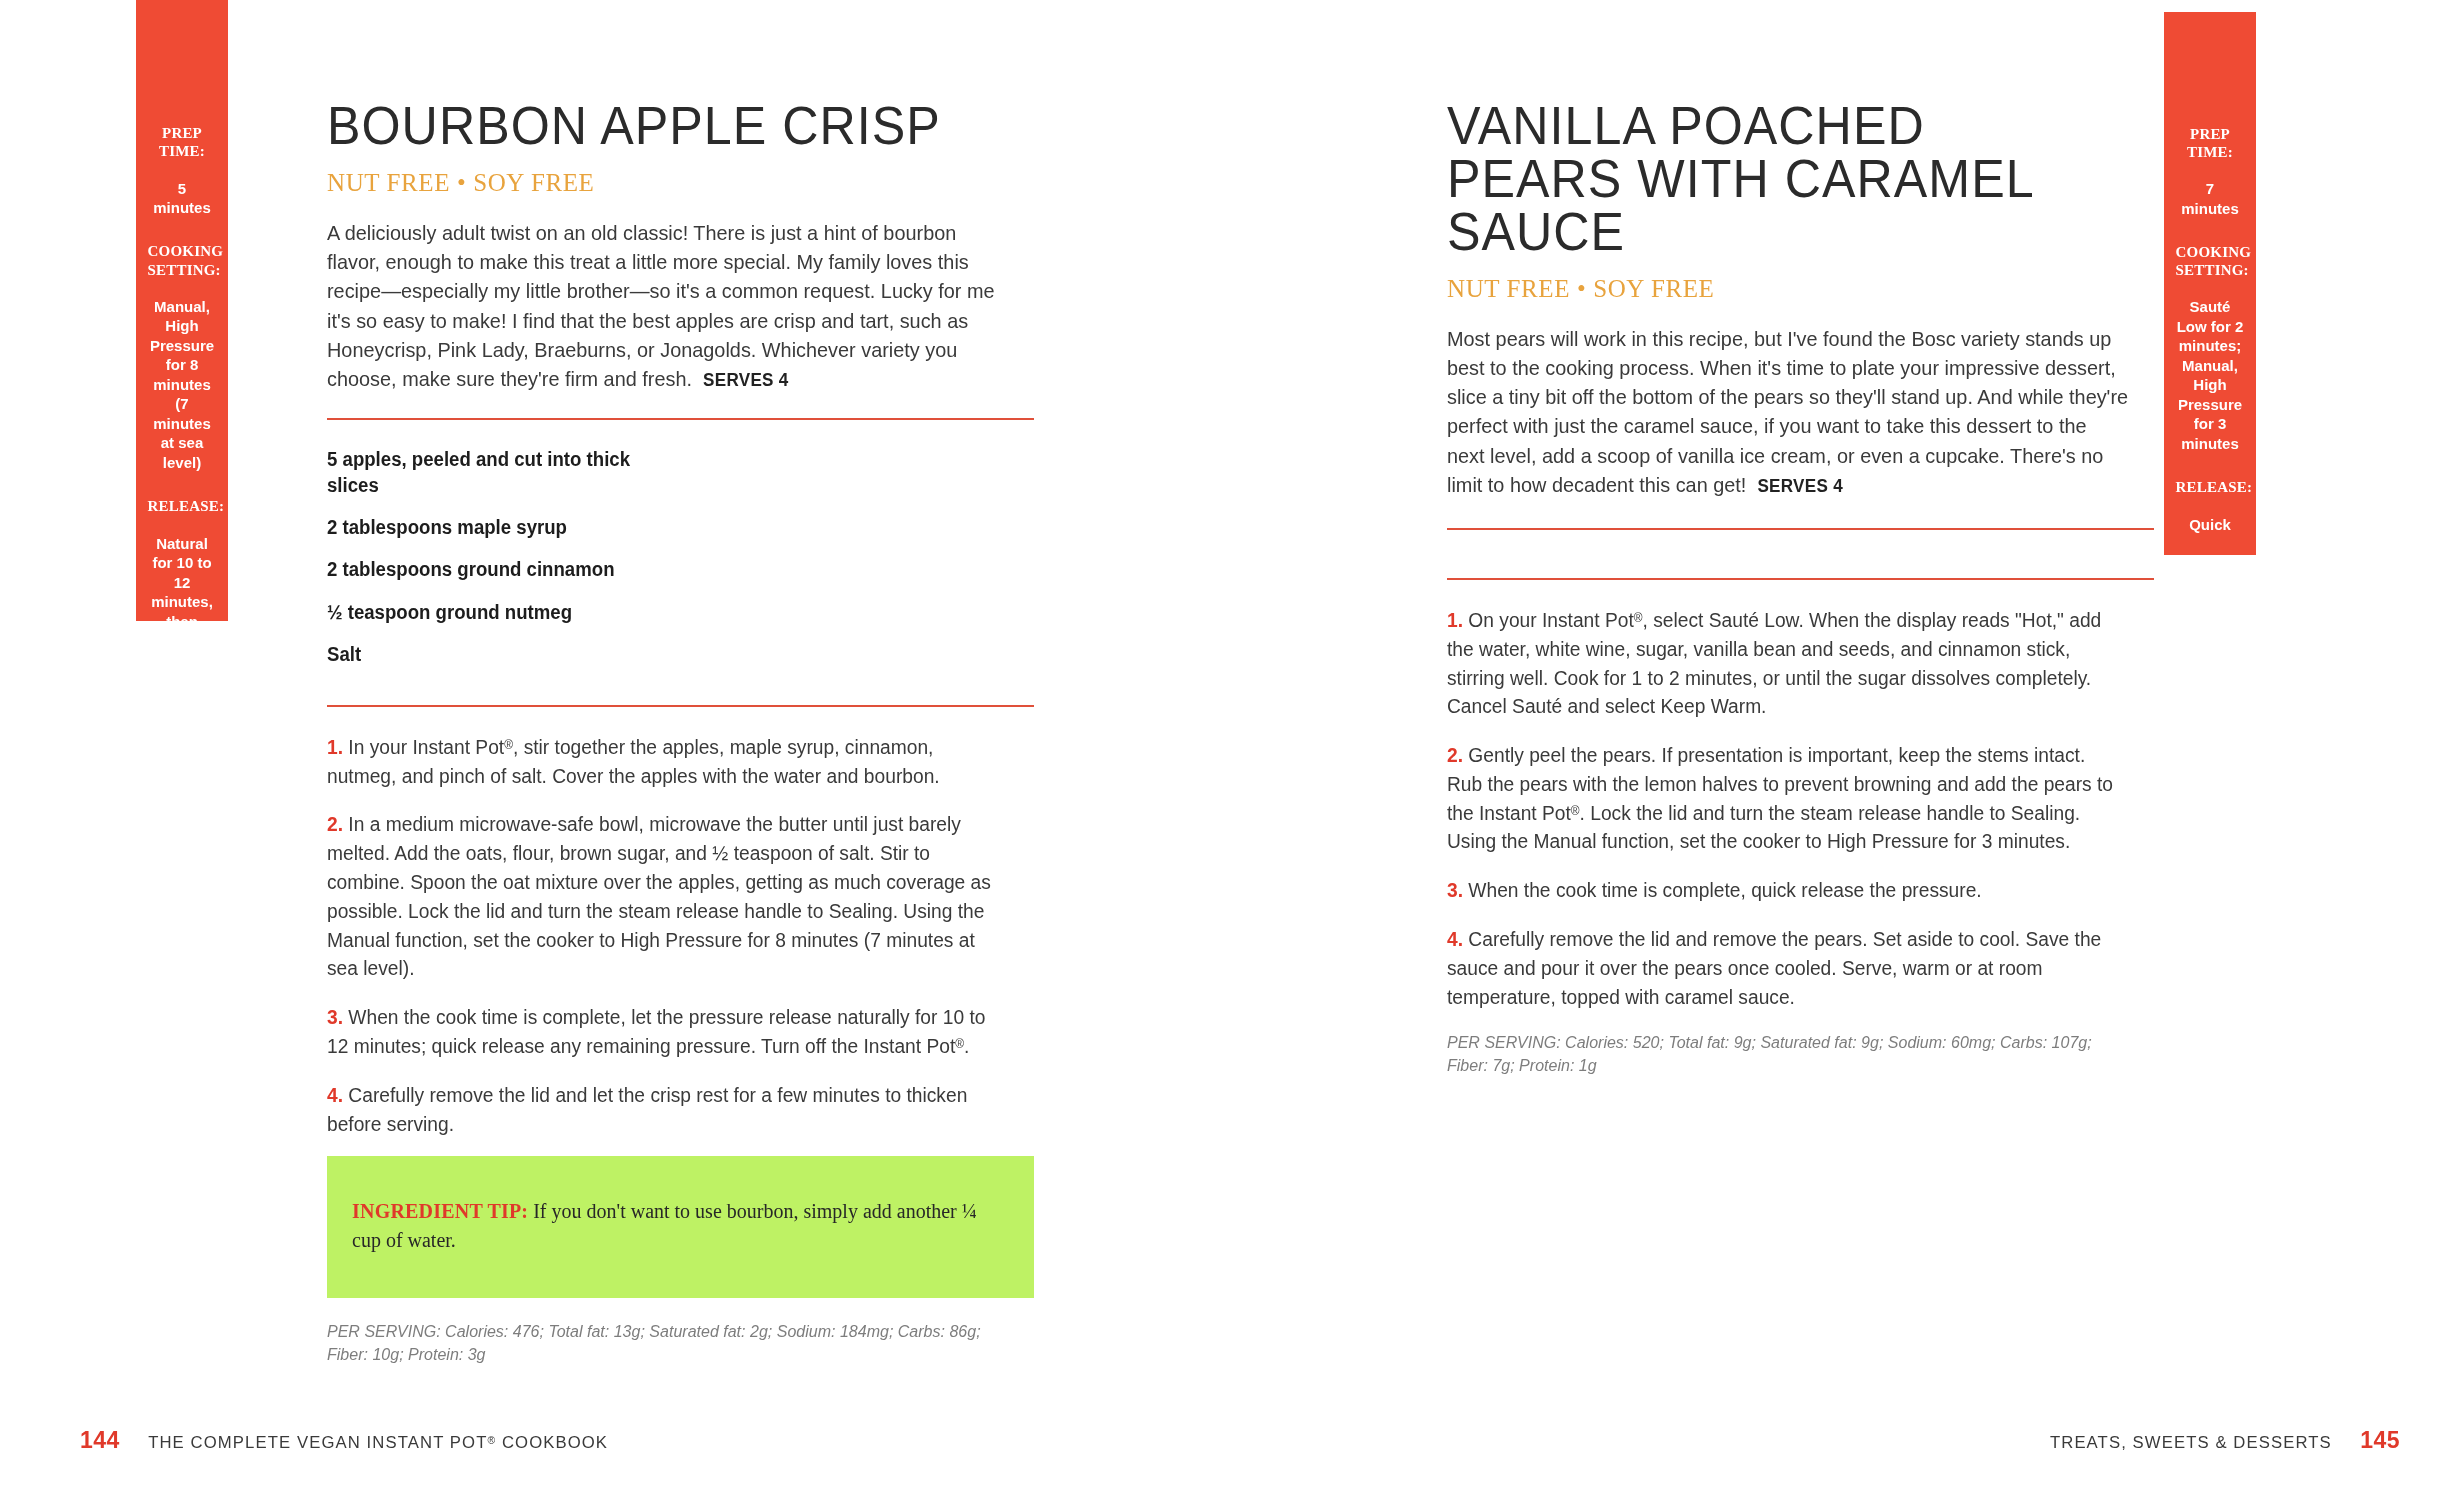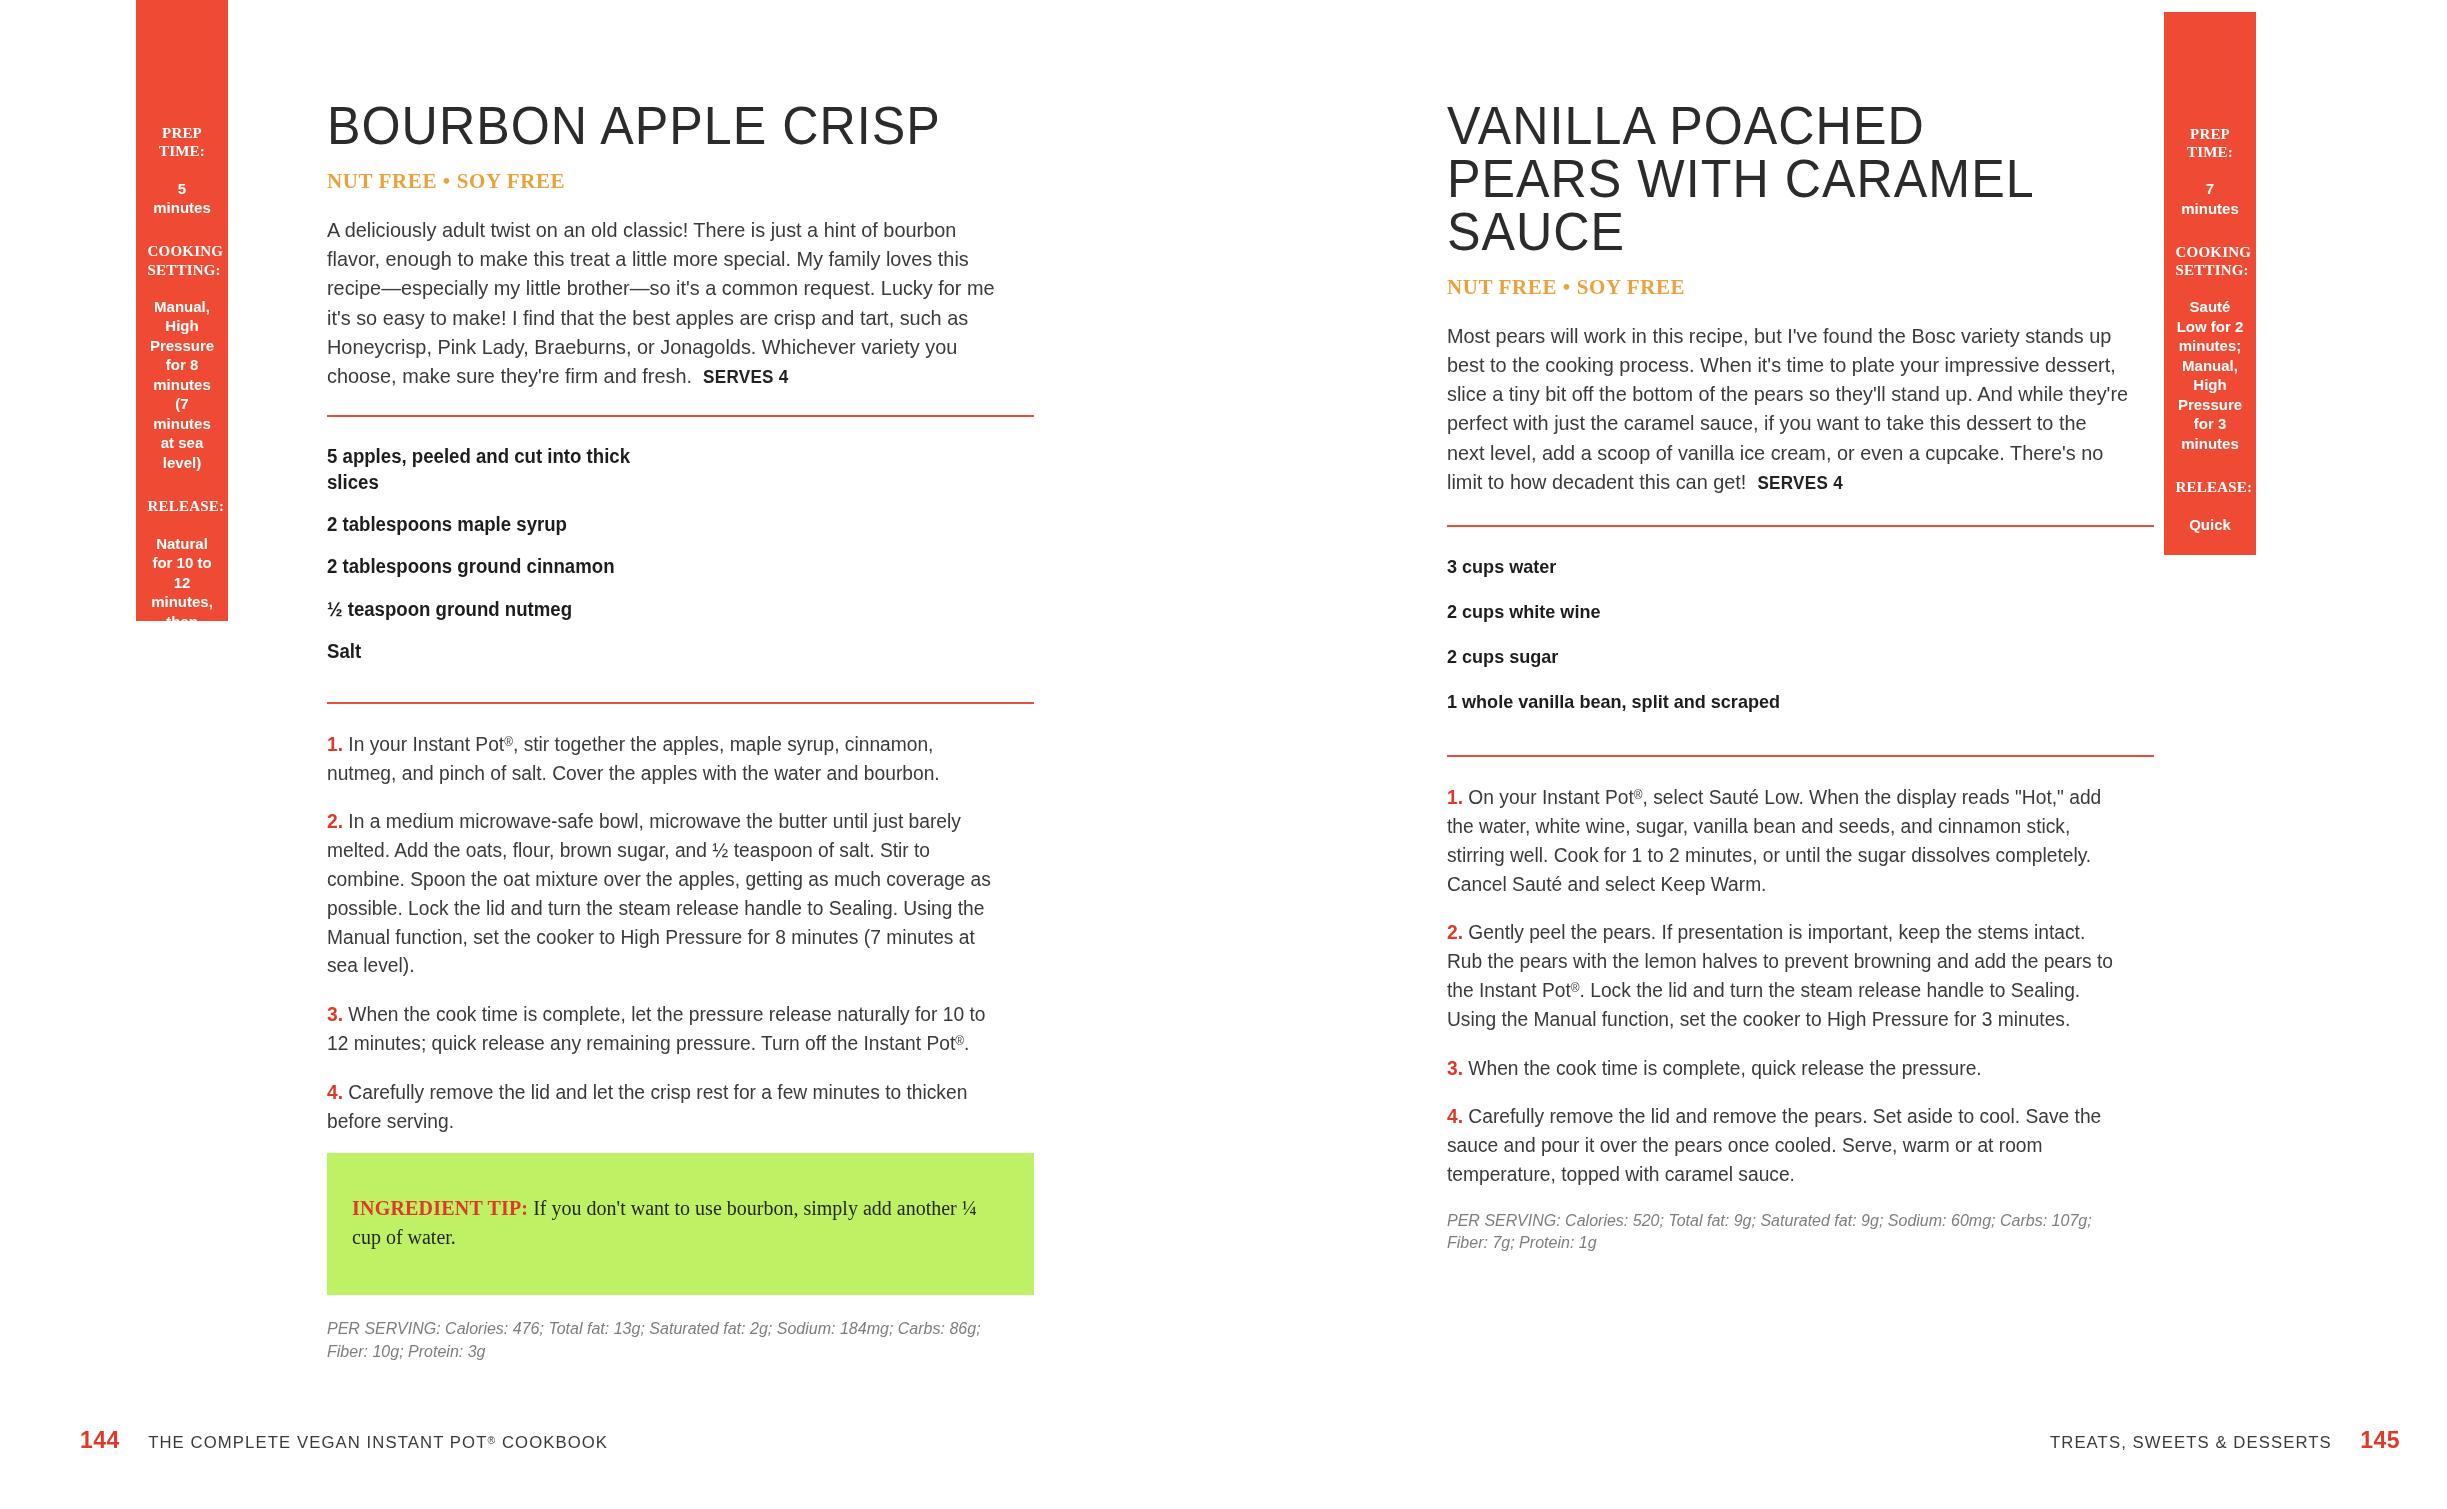--- a/index.html
+++ b/index.html
@@ -91,22 +91,22 @@
     text-transform: uppercase;
     transform: scaleX(0.93);
     transform-origin: left top;
     margin: 0 0 0 0;
     white-space: pre-line;
   }
   .page.right .recipe-title { font-size: 54px; }
 
   .dietary {
     font-family: "Liberation Serif", serif;
-    font-weight: bold;
-    font-size: 21px;
+    font-weight: normal;
+    font-size: 25px;
     letter-spacing: 0.6px;
     color: #e8a33d;
     text-transform: uppercase;
     margin-top: 17px;
   }
 
   .headnote {
     font-family: "Liberation Sans", sans-serif;
     font-size: 20.6px;
     line-height: 1.42;
@@ -308,26 +308,20 @@
 
       <h1 class="recipe-title">VANILLA POACHED PEARS WITH CARAMEL SAUCE</h1>
 
       <div class="dietary">NUT FREE  •  SOY FREE</div>
 
       <p class="headnote"><span>Most pears will work in this recipe, but I've found the Bosc variety stands up best to the cooking process. When it's time to plate your impressive dessert, slice a tiny bit off the bottom of the pears so they'll stand up. And while they're perfect with just the caramel sauce, if you want to take this dessert to the next level, add a scoop of vanilla ice cream, or even a cupcake. There's no limit to how decadent this can get!</span>&nbsp; <span class="serves">SERVES 4</span></p>
 
       <div class="hrule rule-top"></div>
 
       <div class="ingredients">
-        <div class="ing-col first">
-          <div class="ing-item">3 cups water</div>
-          <div class="ing-item">2 cups white wine</div>
-          <div class="ing-item">2 cups sugar</div>
-          <div class="ing-item">1 whole vanilla bean, split and scraped</div>
-        </div>
       </div>
 
       <div class="hrule rule-bottom"></div>
 
       <div class="steps">
         <p class="step"><span class="step-num">1.</span> <span>On your Instant Pot<span class="reg">®</span>, select Sauté Low. When the display reads "Hot," add the water, white wine, sugar, vanilla bean and seeds, and cinnamon stick, stirring well. Cook for 1 to 2 minutes, or until the sugar dissolves completely. Cancel Sauté and select Keep Warm.</span></p>
         <p class="step"><span class="step-num">2.</span> <span>Gently peel the pears. If presentation is important, keep the stems intact. Rub the pears with the lemon halves to prevent browning and add the pears to the Instant Pot<span class="reg">®</span>. Lock the lid and turn the steam release handle to Sealing. Using the Manual function, set the cooker to High Pressure for 3 minutes.</span></p>
         <p class="step"><span class="step-num">3.</span> <span>When the cook time is complete, quick release the pressure.</span></p>
         <p class="step"><span class="step-num">4.</span> <span>Carefully remove the lid and remove the pears. Set aside to cool. Save the sauce and pour it over the pears once cooled. Serve, warm or at room temperature, topped with caramel sauce.</span></p>
       </div>

